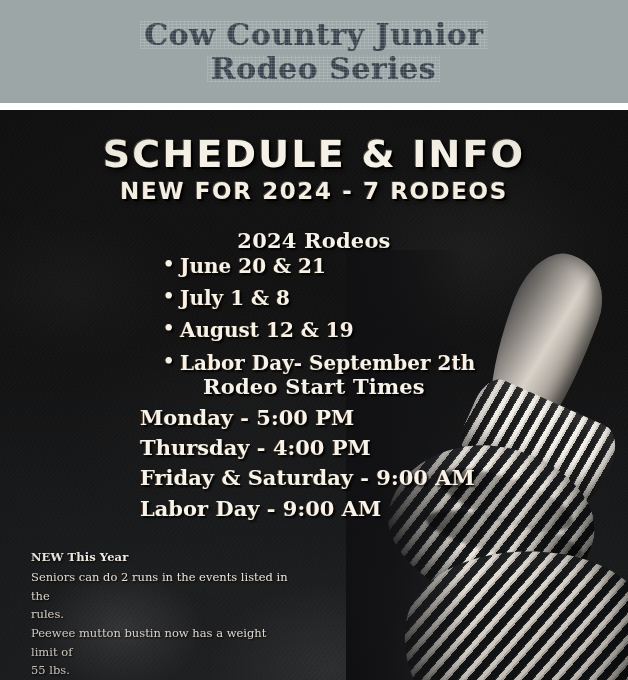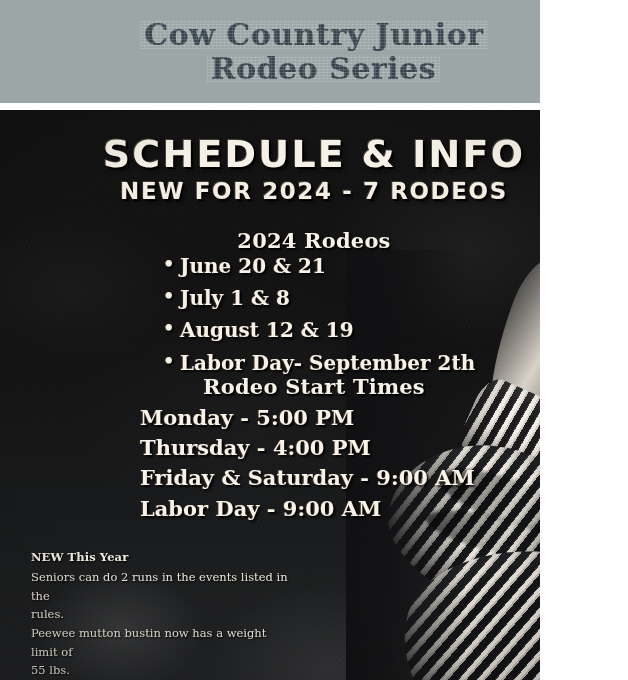--- a/index.html
+++ b/index.html
@@ -9,21 +9,21 @@
   }
   body {
     width: 628px;
     height: 680px;
     overflow: hidden;
     font-family: "Liberation Sans", sans-serif;
   }
 
   .poster {
     position: relative;
-    width: 540px;
+    width: 628px;
     height: 680px;
     background: #8b5cf6;
     overflow: hidden;
   }
 
   
   .header-band {
     position: absolute;
     left: 0;
     top: 0;

